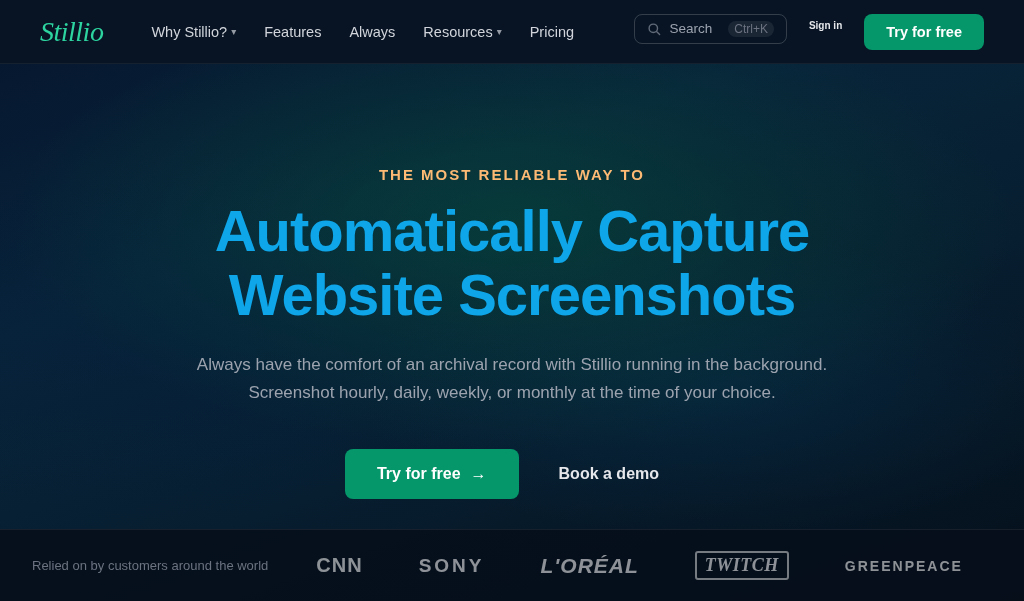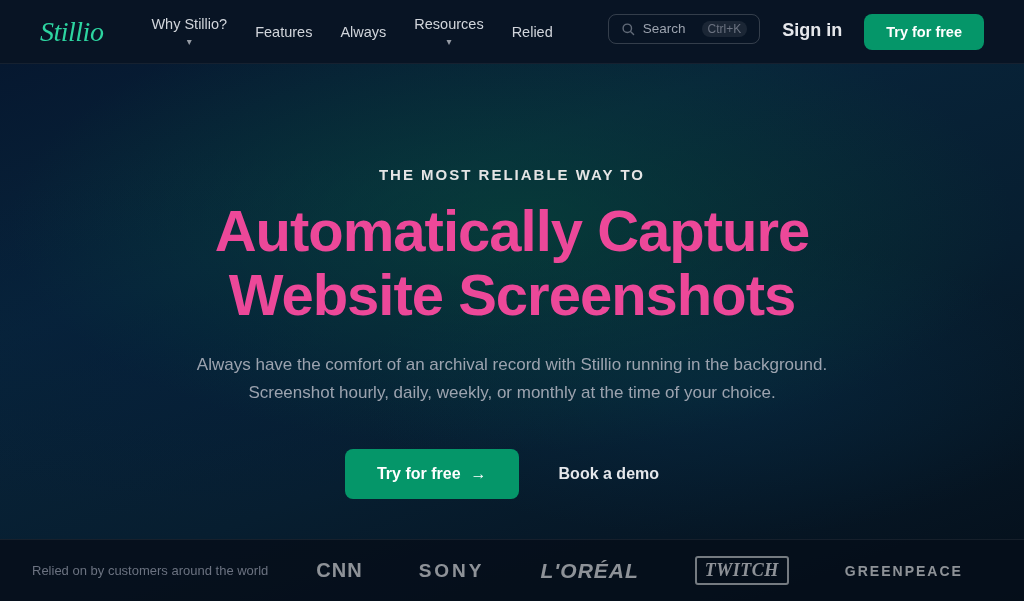--- a/index.html
+++ b/index.html
@@ -44,21 +44,20 @@
     .nav-link {
       color: #d1d5db;
       font-size: 14.5px;
       padding: 8px 12px;
       cursor: pointer;
       display: flex;
       align-items: center;
       gap: 4px;
       border-radius: 6px;
       white-space: nowrap;
-      flex-direction: column;
     }
 
     .nav-link .chevron {
       font-size: 10px;
       opacity: 0.7;
     }
 
     .nav-right {
       display: flex;
       align-items: flex-start;
@@ -90,21 +89,21 @@
       color: #6b7280;
       font-size: 12px;
       background: rgba(255,255,255,0.08);
       border-radius: 8px;
       padding: 1px 6px;
       margin-left: 8px;
     }
 
     .signin-link {
       color: #e5e7eb;
-      font-size: 18px;
+      font-size: 10px;
       font-weight: 600;
       cursor: pointer;
       padding: 6px 10px;
     }
 
     .try-free-btn {
       background: #059669;
       color: #fff;
       border: none;
       border-radius: 8px;
@@ -139,30 +138,30 @@
 
     .hero-content {
       position: relative;
       z-index: 2;
       text-align: center;
       max-width: 820px;
       padding: 0 20px;
     }
 
     .hero-subtitle {
-      color: #e5e5e5;
+      color: #fdba74;
       font-size: 15px;
       font-weight: 700;
       letter-spacing: 2px;
       text-transform: uppercase;
       margin-bottom: 16px;
     }
 
     .hero-title {
-      color: #ec4899;
+      color: #0ea5e9;
       font-size: 58px;
       font-weight: 800;
       line-height: 1.1;
       margin-bottom: 24px;
       letter-spacing: -1px;
     }
 
     .hero-desc {
       color: #9ca3af;
       font-size: 17px;
@@ -207,21 +206,21 @@
 
     
     .trusted-bar {
       position: absolute;
       bottom: 0;
       left: 0;
       right: 0;
       z-index: 3;
       background: rgba(6, 14, 26, 0.85);
       border-top: 1px solid rgba(255,255,255,0.07);
-      height: 62px;
+      height: 72px;
       display: flex;
       align-items: center;
       padding: 0 32px;
       gap: 48px;
     }
 
     .trusted-label {
       color: #6b7280;
       font-size: 13px;
       white-space: nowrap;
@@ -271,21 +270,21 @@
       <span>Features</span>
     </div>
     <div class="nav-link">
       <span>Always</span>
     </div>
     <div class="nav-link">
       <span>Resources</span>
       <span class="chevron">▾</span>
     </div>
     <div class="nav-link">
-      <span>Relied</span>
+      <span>Pricing</span>
     </div>
   </div>
 
   <div class="nav-right">
     <div class="search-box">
       <svg class="search-icon-svg" viewBox="0 0 20 20" fill="none">
         <circle cx="9" cy="9" r="6" stroke="#9ca3af" stroke-width="2"></circle>
         <line x1="14" y1="14" x2="18" y2="18" stroke="#9ca3af" stroke-width="2" stroke-linecap="round"></line>
       </svg>
       <span class="search-text">Search</span>

